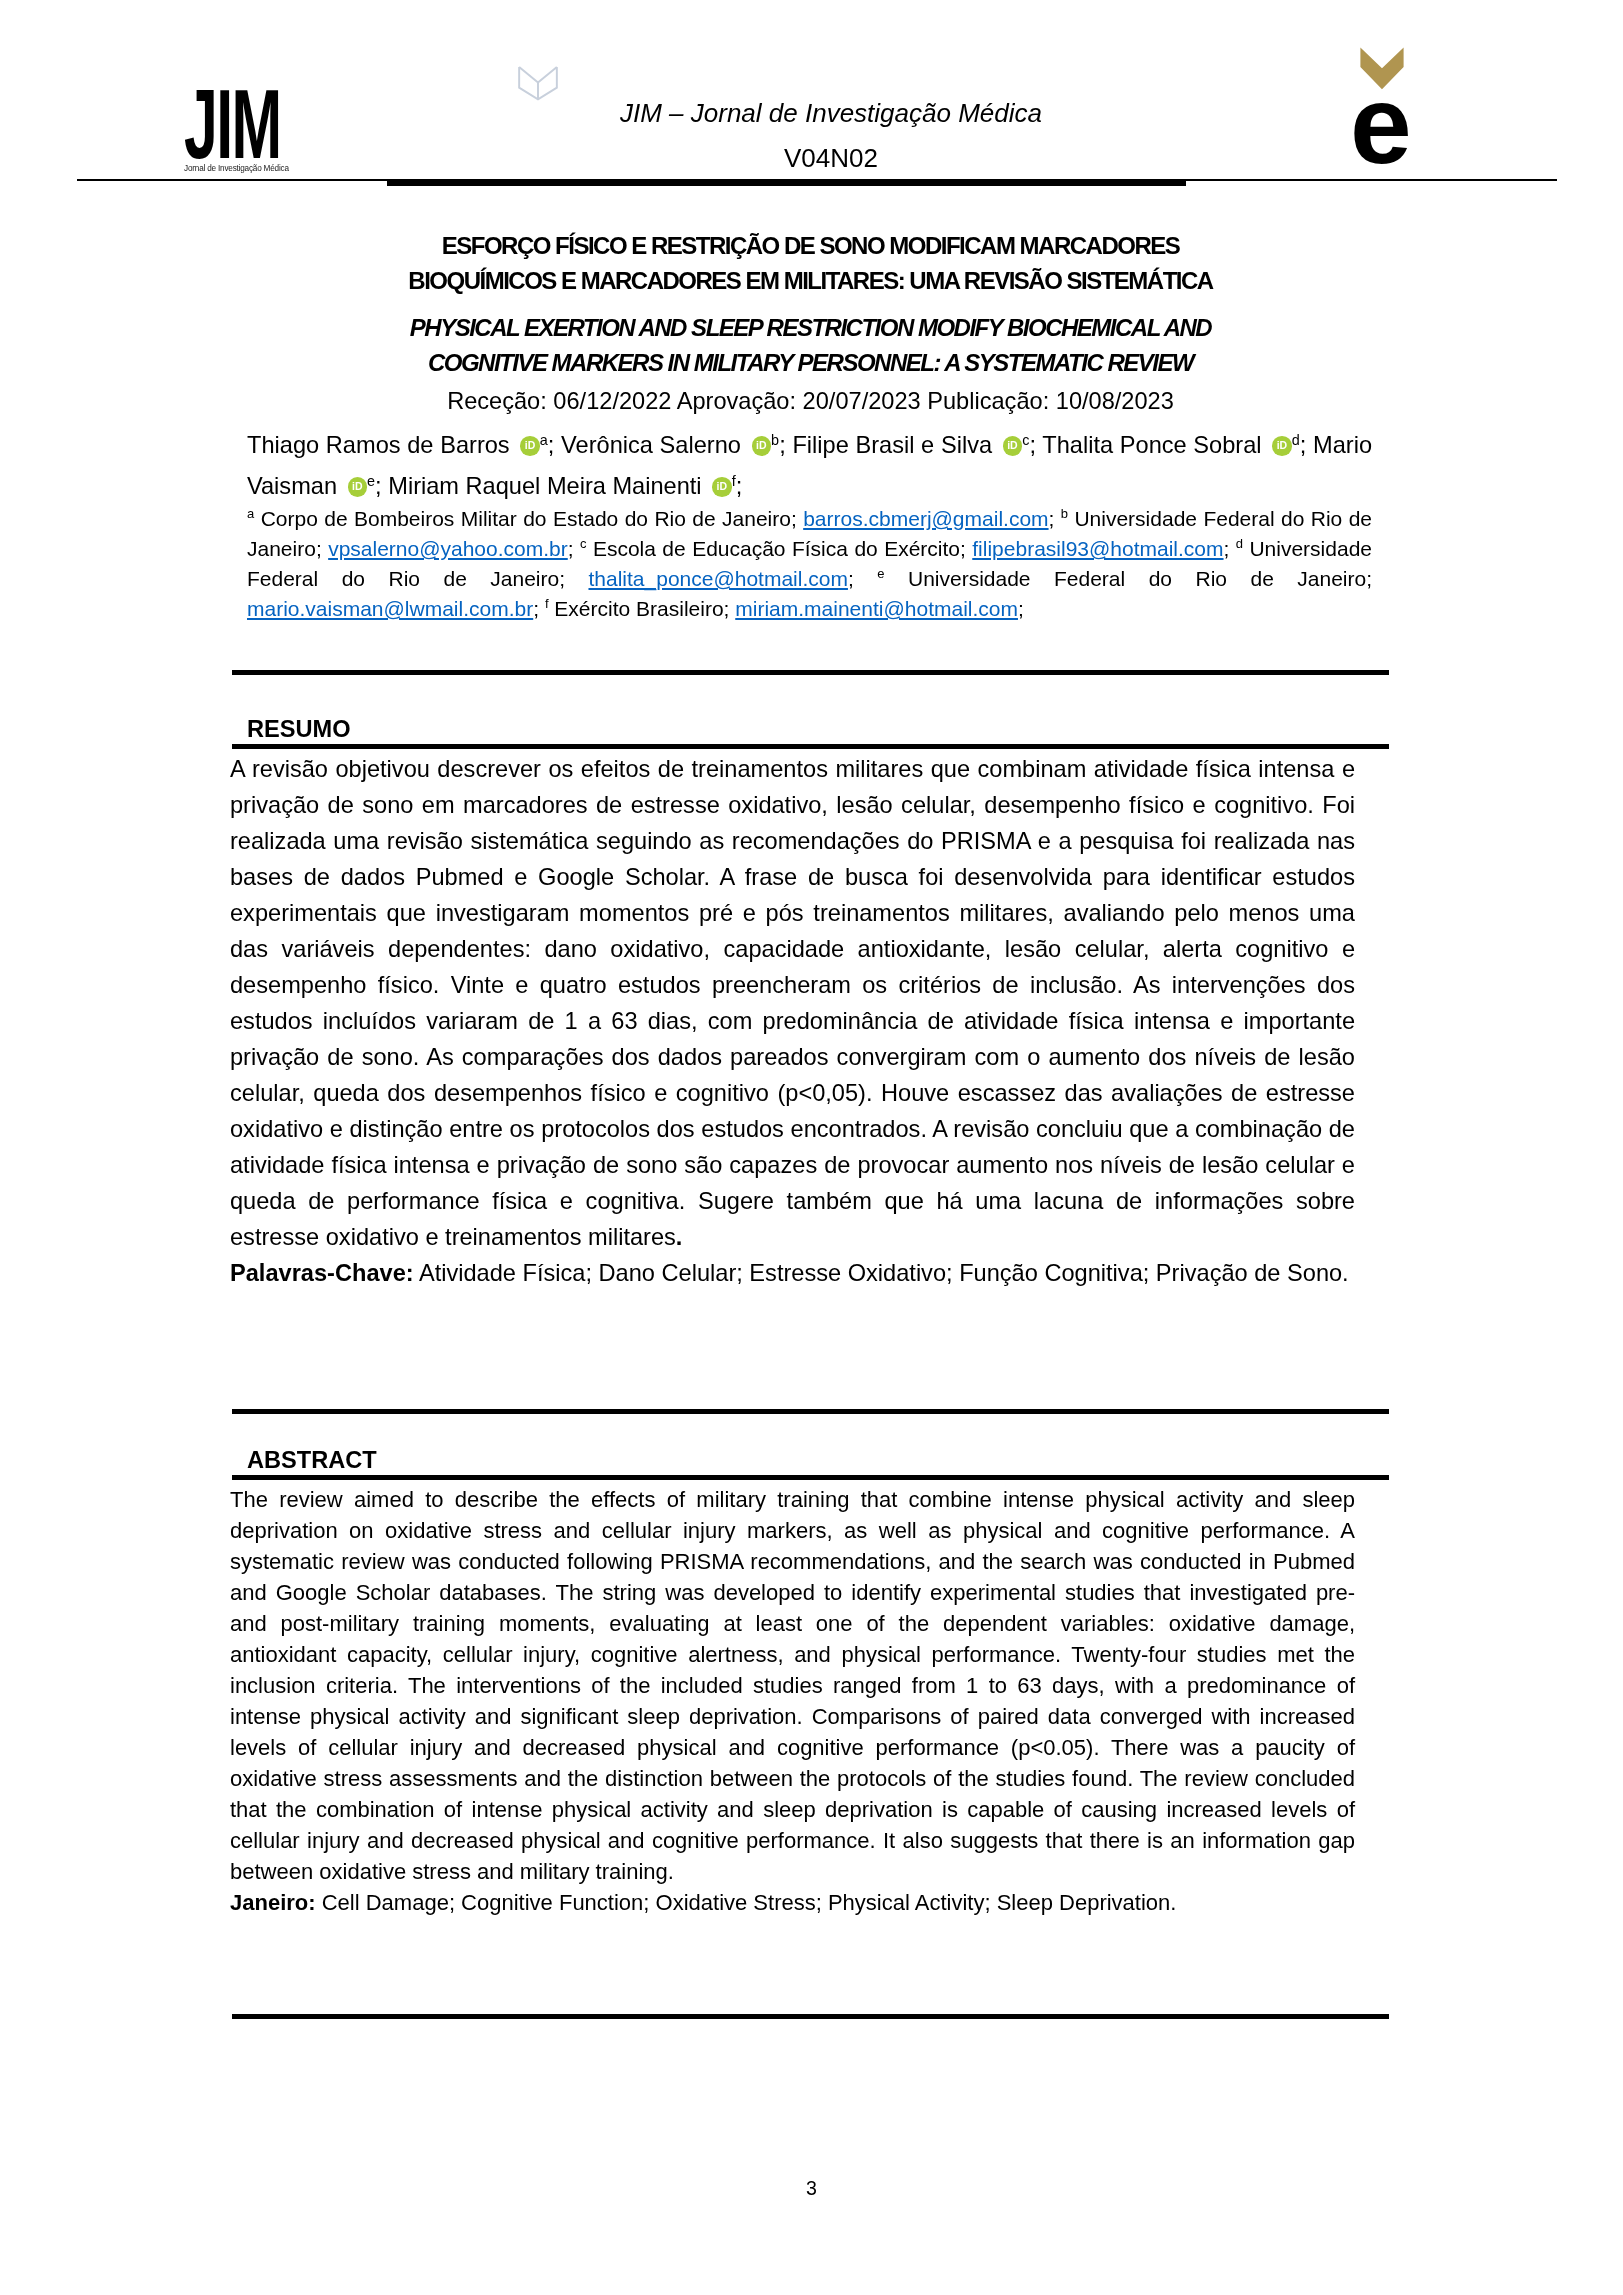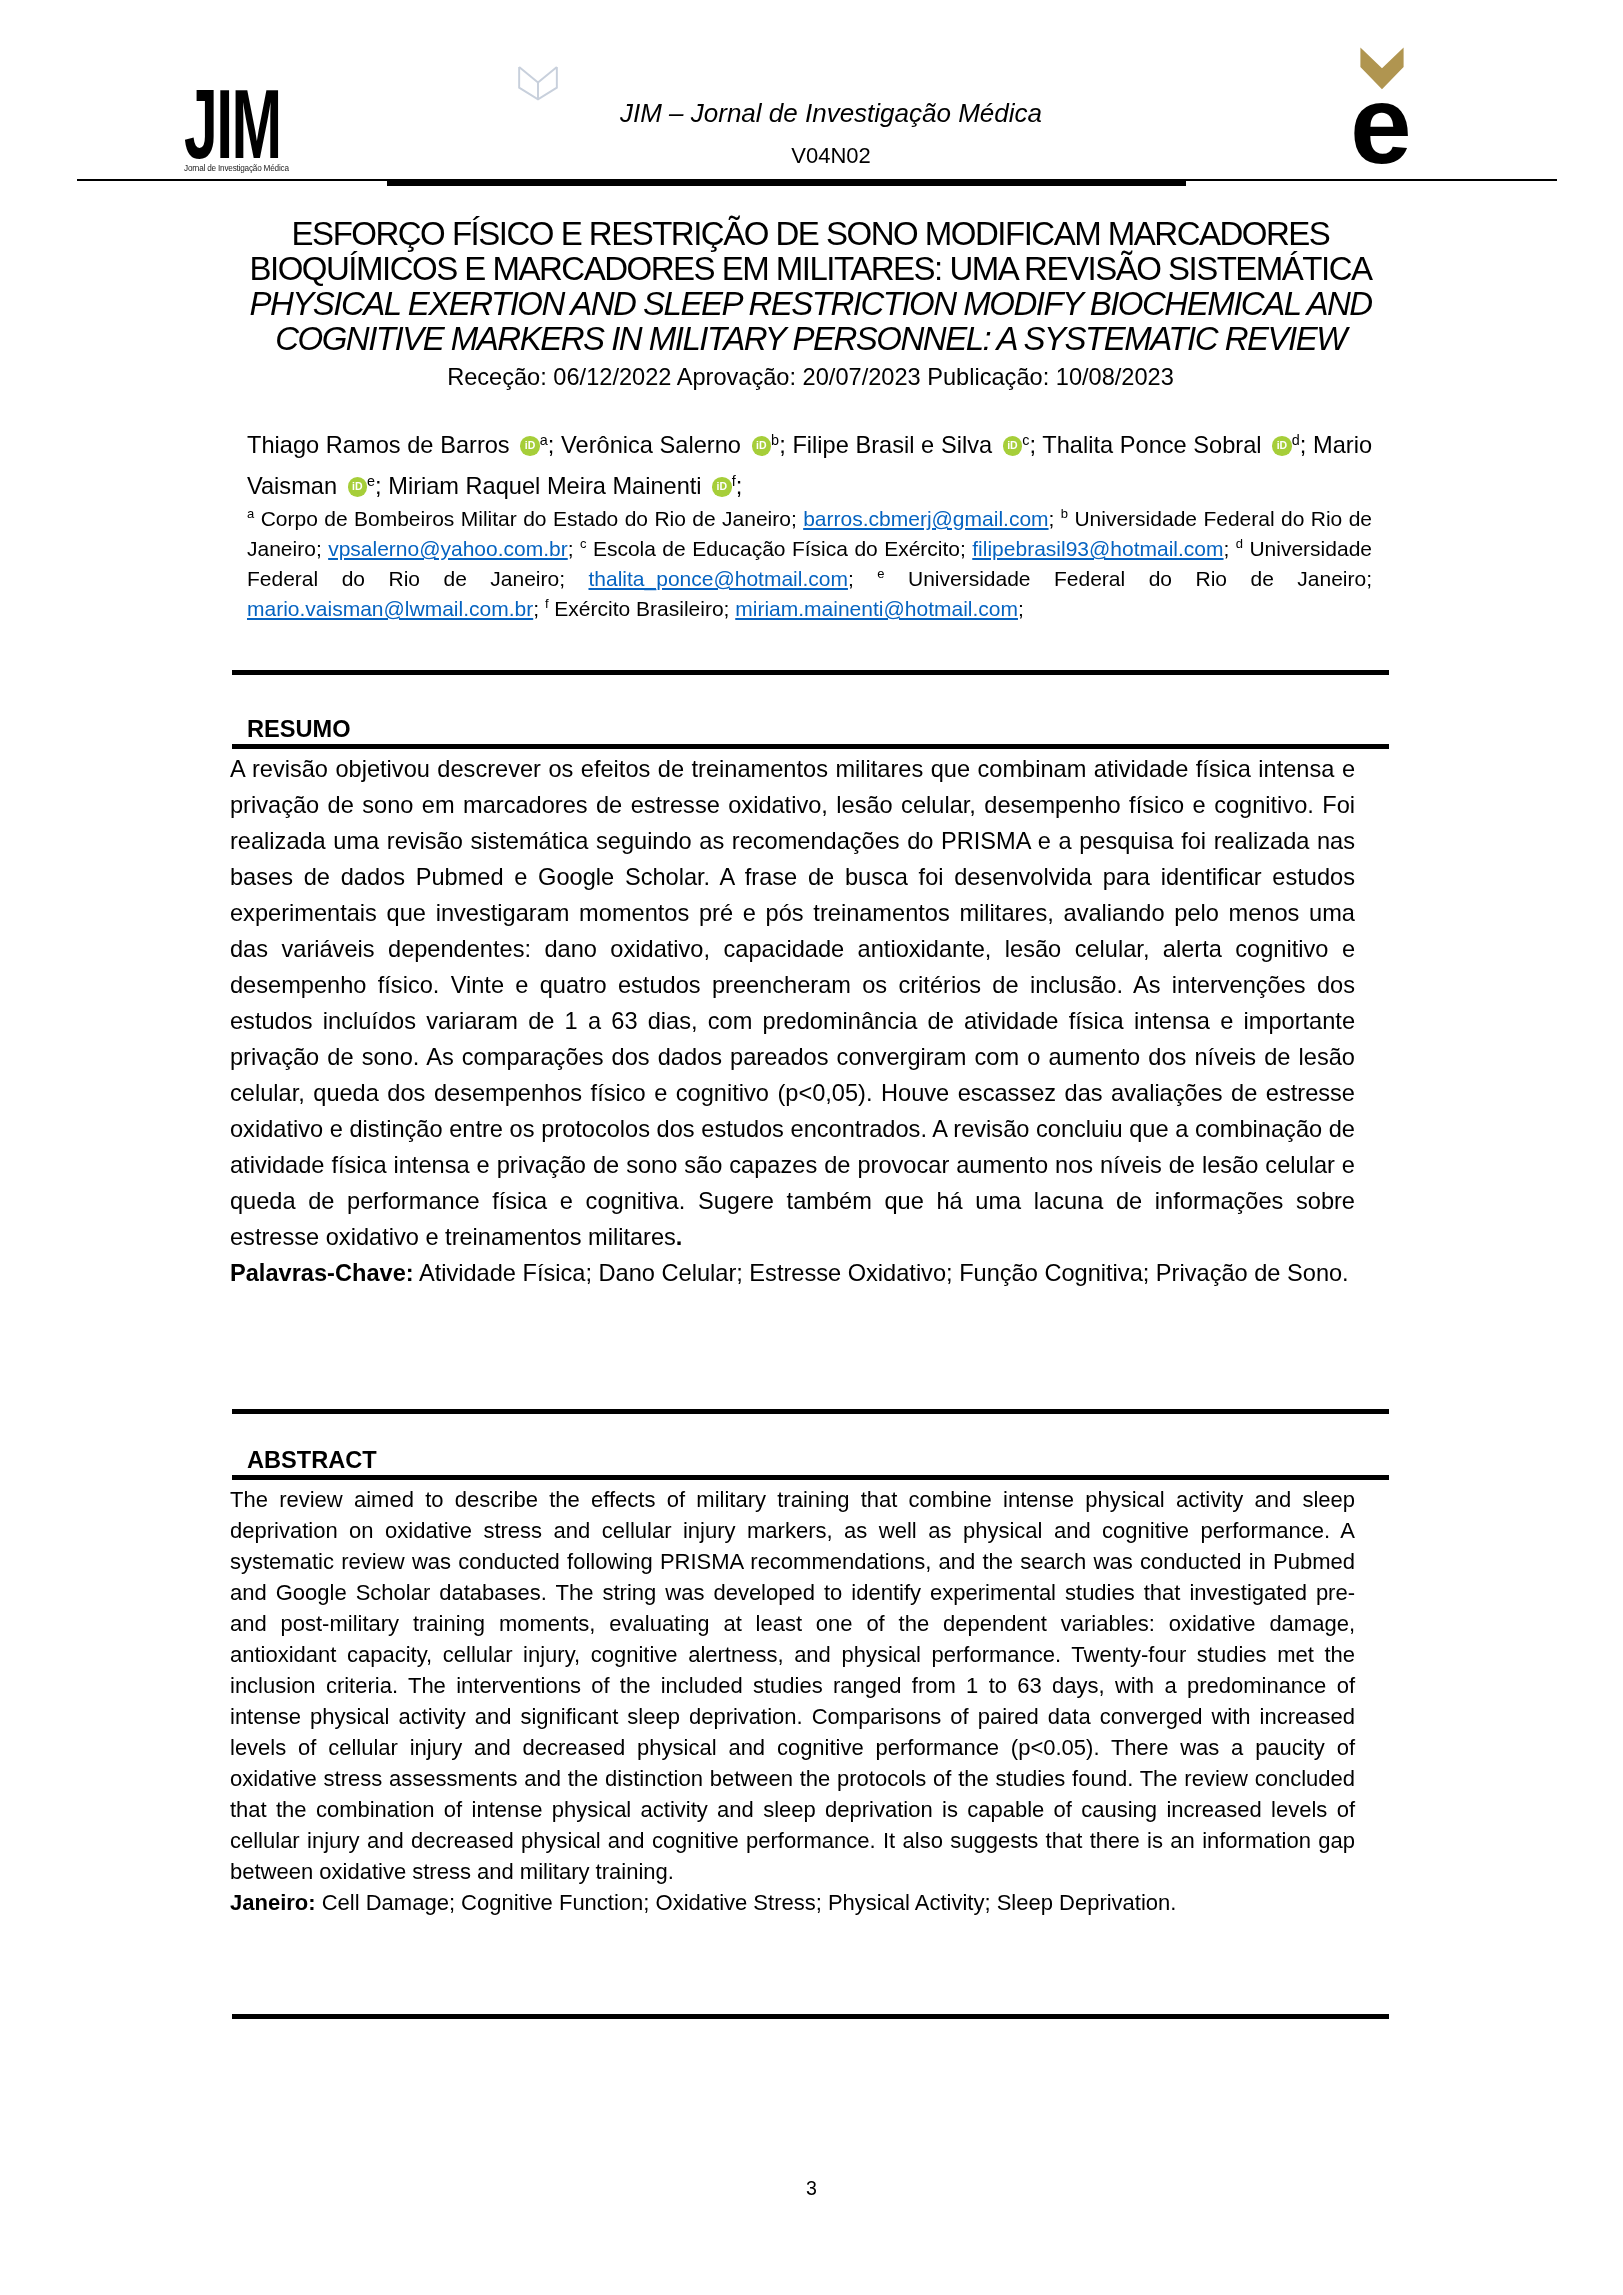--- a/index.html
+++ b/index.html
@@ -10,28 +10,28 @@
   .jim-logo { position: absolute; left: 184px; top: 85px; width: 121px; height: 92px; }
   .jim-logo .letters { font-family: "Liberation Sans", sans-serif; font-weight: bold;
         font-size: 98px; line-height: 79px; letter-spacing: -2.6px; transform: scaleX(0.62);
         transform-origin: left top; display: block; white-space: nowrap; }
   .jim-logo .sub { position: absolute; left: 0; top: 79px; font-size: 8.2px; color: #222;
         white-space: nowrap; letter-spacing: -0.2px; }
   .watermark { position: absolute; left: 515px; top: 63px; width: 46px; height: 39px; }
   .journal-title { position: absolute; left: 0; width: 1623px; top: 98px; text-align: center;
         font-style: italic; font-size: 26px; padding-left: 39px; box-sizing: border-box; }
   .volume { position: absolute; left: 0; width: 1623px; top: 143px; text-align: center;
-        font-size: 22px; padding-left: 39px; box-sizing: border-box; }
+        font-size: 26px; padding-left: 39px; box-sizing: border-box; }
   .e-logo { position: absolute; left: 1346px; top: 46px; width: 72px; height: 134px; }
   .header-rule-thin { position: absolute; left: 77px; top: 179px; width: 1480px; height: 2px; background: #000; }
   .header-rule-thick { position: absolute; left: 387px; top: 179px; width: 799px; height: 6.5px; background: #000; }
 
   
   .title-block { position: absolute; left: 232px; width: 1157px; top: 216px; text-align: center; }
-  .title-pt, .title-en { font-weight: normal; font-size: 33px; line-height: 35px; letter-spacing: -1.5px; }
+  .title-pt, .title-en { font-weight: bold; font-size: 24px; line-height: 35px; letter-spacing: -1.5px; margin-top: 12px; }
   .title-en { font-style: italic; }
   .doi { display: block; font-size: 23.6px; line-height: 31px; margin-top: 1.3px; }
   .dates { font-size: 23.6px; line-height: 34px; margin-top: 3.9px; }
   a, .link { color: #0563c1; text-decoration: underline; }
 
   
   .authors { position: absolute; left: 247px; width: 1125px; top: 425px; font-size: 23.6px;
         line-height: 41px; text-align: justify; }
   .orcid { display: inline-block; width: 19.6px; height: 19.6px; border-radius: 50%;
         background: #a6ce39; vertical-align: -2.6px; margin-left: 3.9px; position: relative; }

